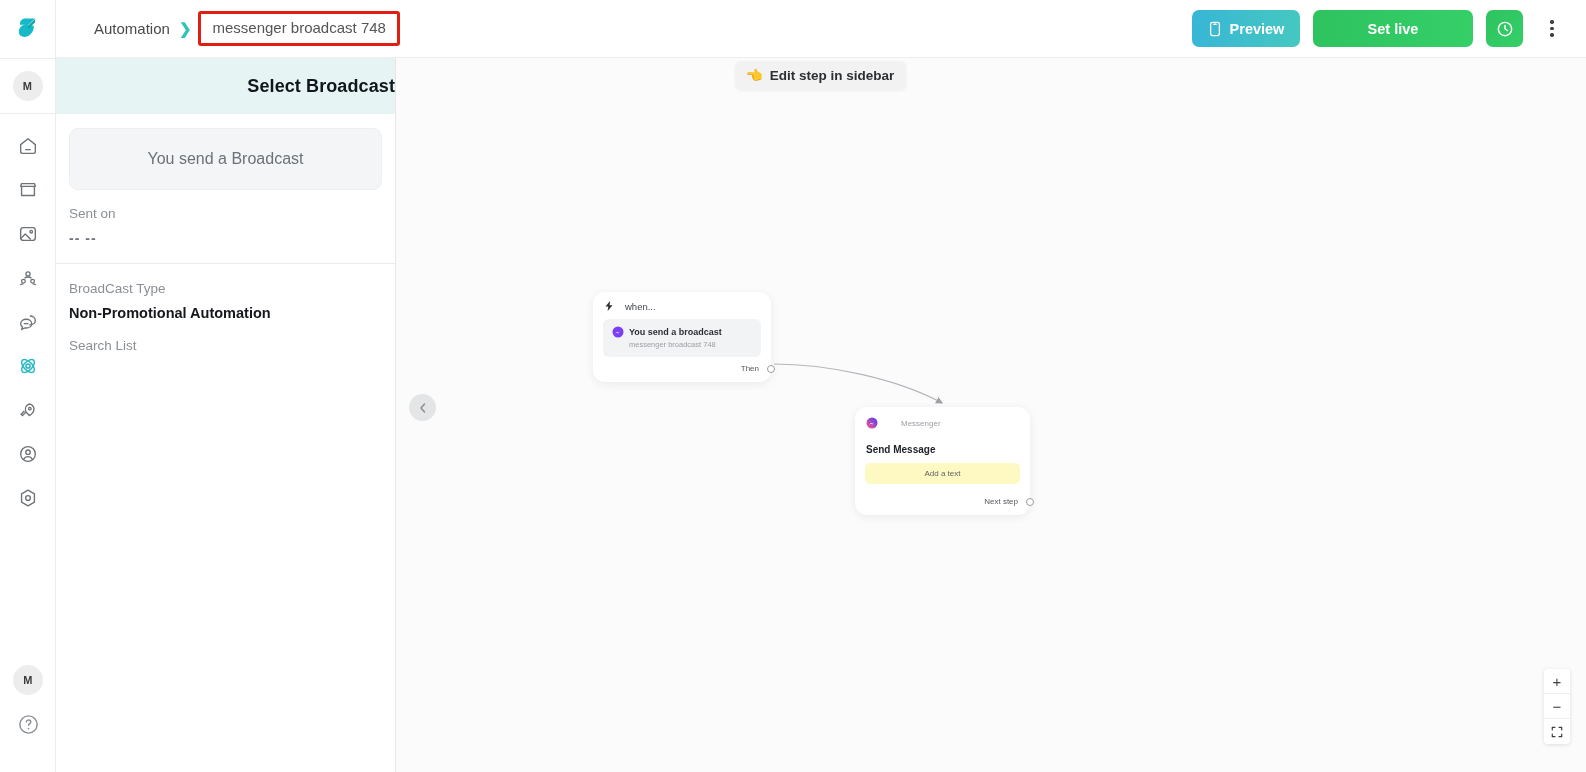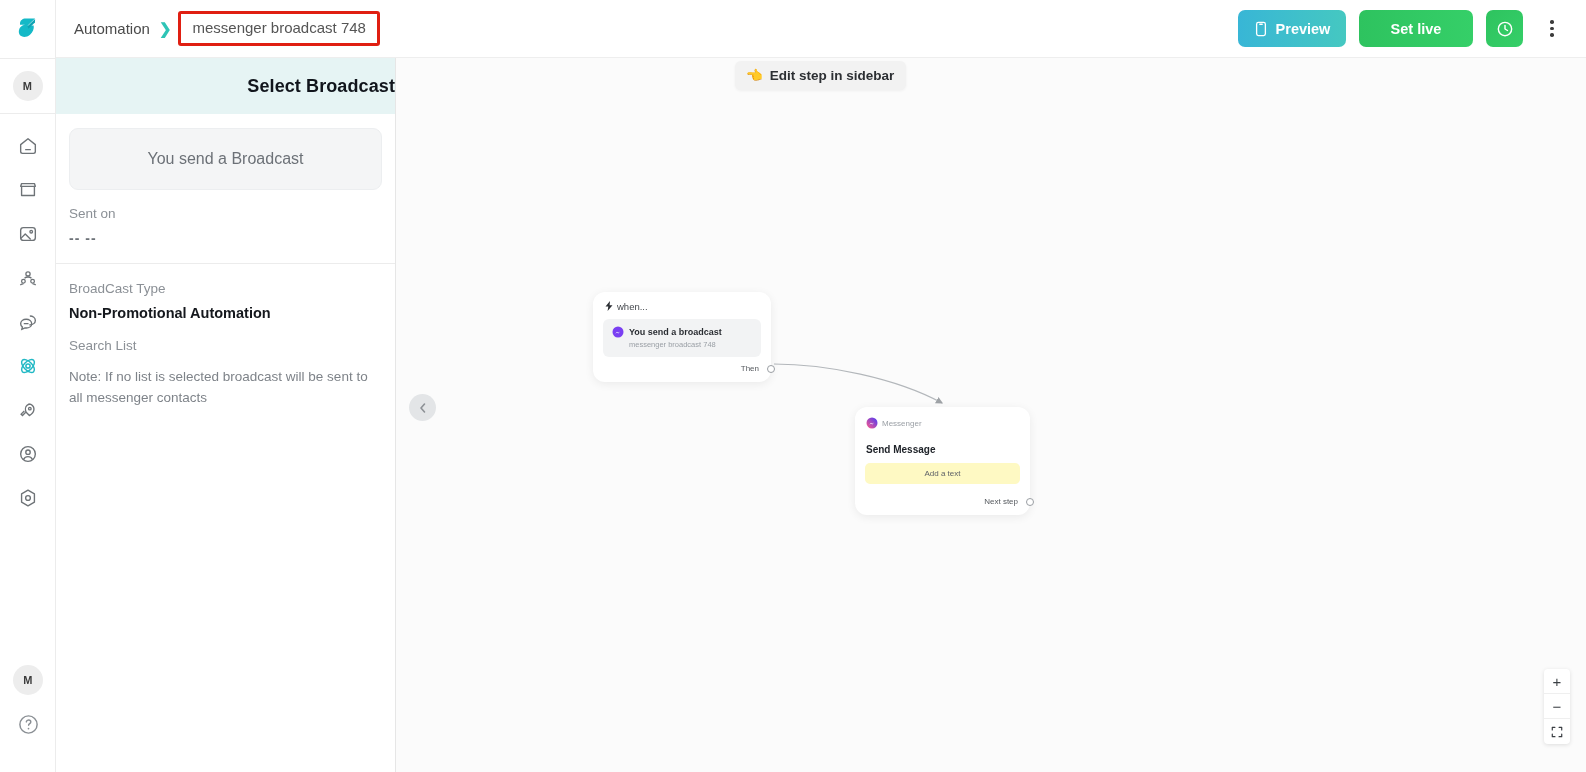--- a/index.html
+++ b/index.html
@@ -44,38 +44,38 @@
     padding-bottom: 32px;
   }
 
   
   .topbar {
     position: absolute; left: 56px; top: 0; right: 0; height: 58px;
     background: #ffffff; border-bottom: 1px solid #eeeeee;
     display: flex; align-items: center; z-index: 20;
   }
   .crumbs { display: flex; align-items: center; margin-left: 18px; }
-  .crumb-root { font-size: 15px; color: #4a4a4a; cursor: pointer; }
+  .crumb-root { font-size: 15px; color: #4a4a4a; cursor: pointer; margin-left: 20px; }
   .crumb-sep { margin: 0 7px 0 9px; color: #2ec4b6; font-size: 15px; font-weight: bold; }
   .crumb-cur-box {
     border: 3px solid #e01f12; border-radius: 3px;
     padding: 5px 11px 6px 11px;
   }
   .crumb-cur { font-size: 15px; color: #555; cursor: pointer; }
   .topbar-actions {
     margin-left: auto; display: flex; align-items: center; gap: 13px; padding-right: 18px;
   }
   .btn {
     border: none; cursor: pointer; color: #fff;
     font-family: inherit; font-size: 14.5px; font-weight: bold;
     border-radius: 7px; height: 37px;
     display: flex; align-items: center; justify-content: center; gap: 8px;
   }
   .btn-preview { width: 108px; background: linear-gradient(90deg, #38b6d6 0%, #45c8c1 100%); }
-  .btn-setlive { width: 114px; background: linear-gradient(90deg, #2ec35f 0%, #35cf68 100%); }
+  .btn-setlive { width: 160px; background: linear-gradient(90deg, #2ec35f 0%, #35cf68 100%); }
   .btn-clock {
     width: 37px; background: linear-gradient(135deg, #2ec35f, #35cf68);
     border-radius: 7px;
   }
   .btn-kebab {
     width: 32px; height: 37px; background: #fff; border: none; border-radius: 6px;
     display: flex; flex-direction: column; align-items: center; justify-content: center; gap: 3px;
     cursor: pointer;
   }
   .kdot { width: 3.5px; height: 3.5px; border-radius: 50%; background: #3c3c3c; }
@@ -131,41 +131,41 @@
     font-size: 13.5px; font-weight: bold; color: #2c2f33;
     box-shadow: 0 1px 3px rgba(0,0,0,.05);
   }
   .node {
     position: absolute; background: #ffffff; border-radius: 12px;
     box-shadow: 0 2px 10px rgba(0,0,0,.07);
   }
   .node-trigger { left: 197px; top: 234px; width: 178px; height: 90px; }
   .node-action  { left: 459px; top: 349px; width: 175px; height: 108px; }
   .node-when {
-    display: flex; align-items: flex-start; gap: 4px;
+    display: flex; align-items: flex-start; gap: 12px;
     padding: 9px 0 0 12px; font-size: 9.5px; color: #44484d;
   }
   .node-inner {
     margin: 7px 10px 0 10px; background: #f2f3f4; border-radius: 6px;
     padding: 7px 9px 8px 9px;
   }
   .node-inner-row { display: flex; align-items: center; gap: 5px; }
   .node-inner-title { font-size: 9px; font-weight: bold; color: #2b2e33; }
   .node-inner-sub { font-size: 7.5px; color: #9ba0a6; margin-top: 2px; margin-left: 17px; }
   .node-port-row {
     position: absolute; right: 0; bottom: 9px;
     display: flex; align-items: center; gap: 8px;
     font-size: 8px; color: #55595e;
   }
   .port-dot {
     width: 8px; height: 8px; border-radius: 50%;
     background: #fff; border: 1.4px solid #9a9ea3; margin-right: -4px;
   }
   .node-head { padding: 10px 0 0 11px; }
-  .node-head-row { display: flex; align-items: center; gap: 4px; }
+  .node-head-row { display: flex; align-items: center; gap: 23px; }
   .node-head-app { font-size: 8px; color: #9ba0a6; }
   .node-head-title { font-size: 10px; font-weight: bold; color: #20242a; margin-top: 15px; }
   .node-btn {
     margin: 8px 10px 0 10px; height: 21px; background: #fef9c3; border-radius: 5px;
     display: flex; align-items: center; justify-content: center;
     font-size: 8px; color: #5d6167; cursor: pointer;
   }
   .edge-svg { position: absolute; left: 0; top: 0; width: 100%; height: 100%; pointer-events: none; }
 
   
@@ -329,21 +329,20 @@
 
       <div class="panel-divider"></div>
 
       <div class="sect">
         <div class="field-label">BroadCast Type</div>
         <div class="field-value-strong">Non-Promotional Automation</div>
       </div>
 
       <div class="sect">
         <div class="field-label">Search List</div>
-        <div class="note">Note: If no list is selected broadcast will be sent to all messenger contacts</div>
       </div>
 
     </div>
   </div>
 
   <div class="collapse-handle">
     <svg width="12" height="12" viewBox="0 0 12 12" fill="none" stroke="#8d9196" stroke-width="1.6">
       <path d="M7.5 2 4 6l3.5 4" stroke-linecap="round" stroke-linejoin="round"></path>
     </svg>
   </div>

